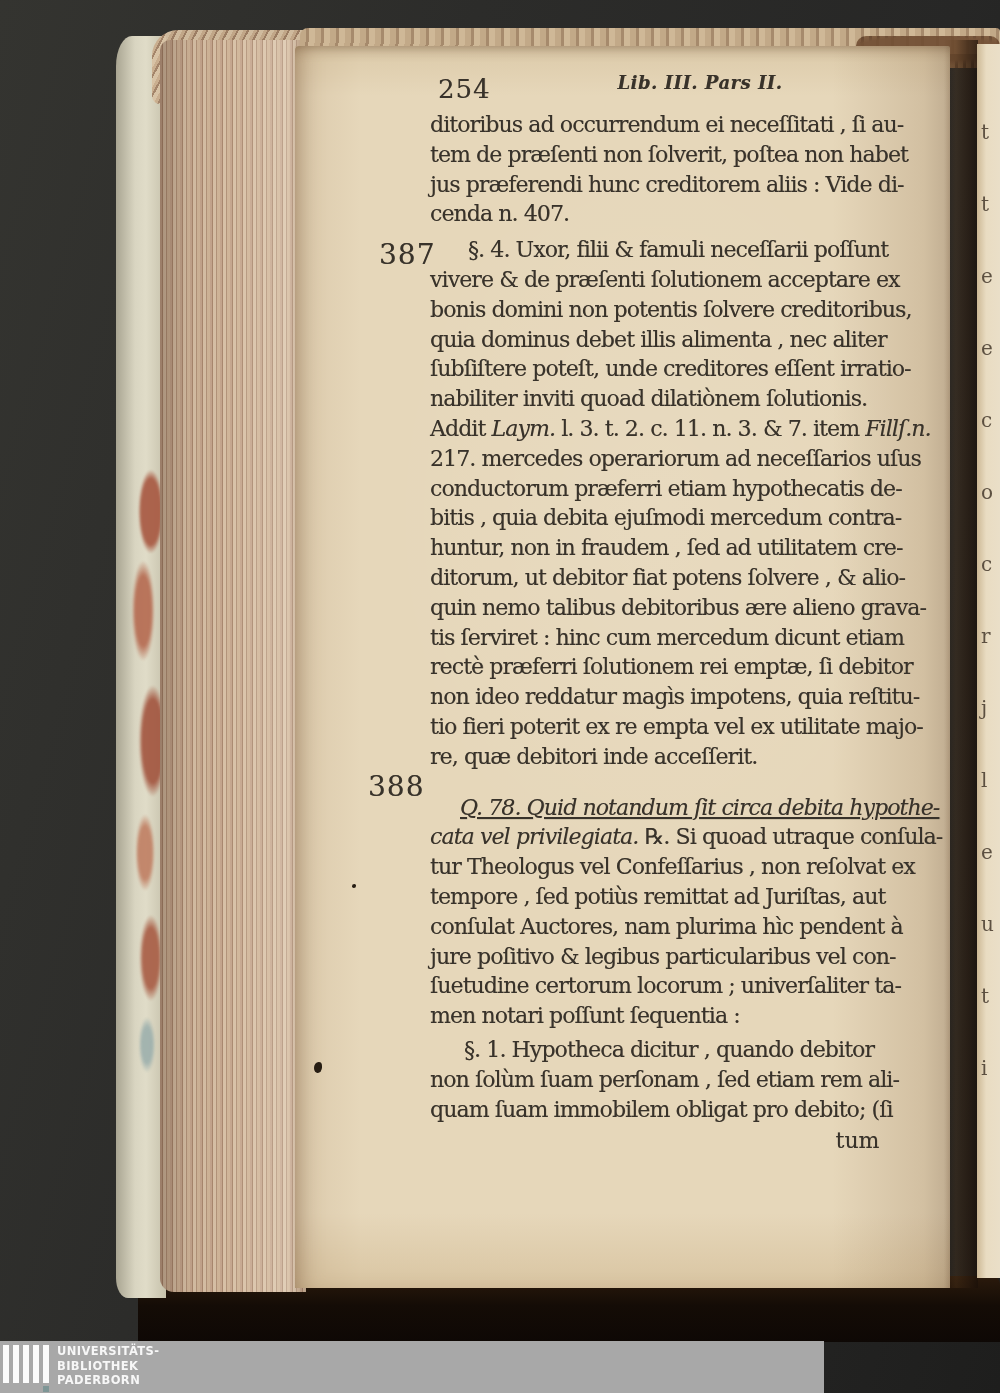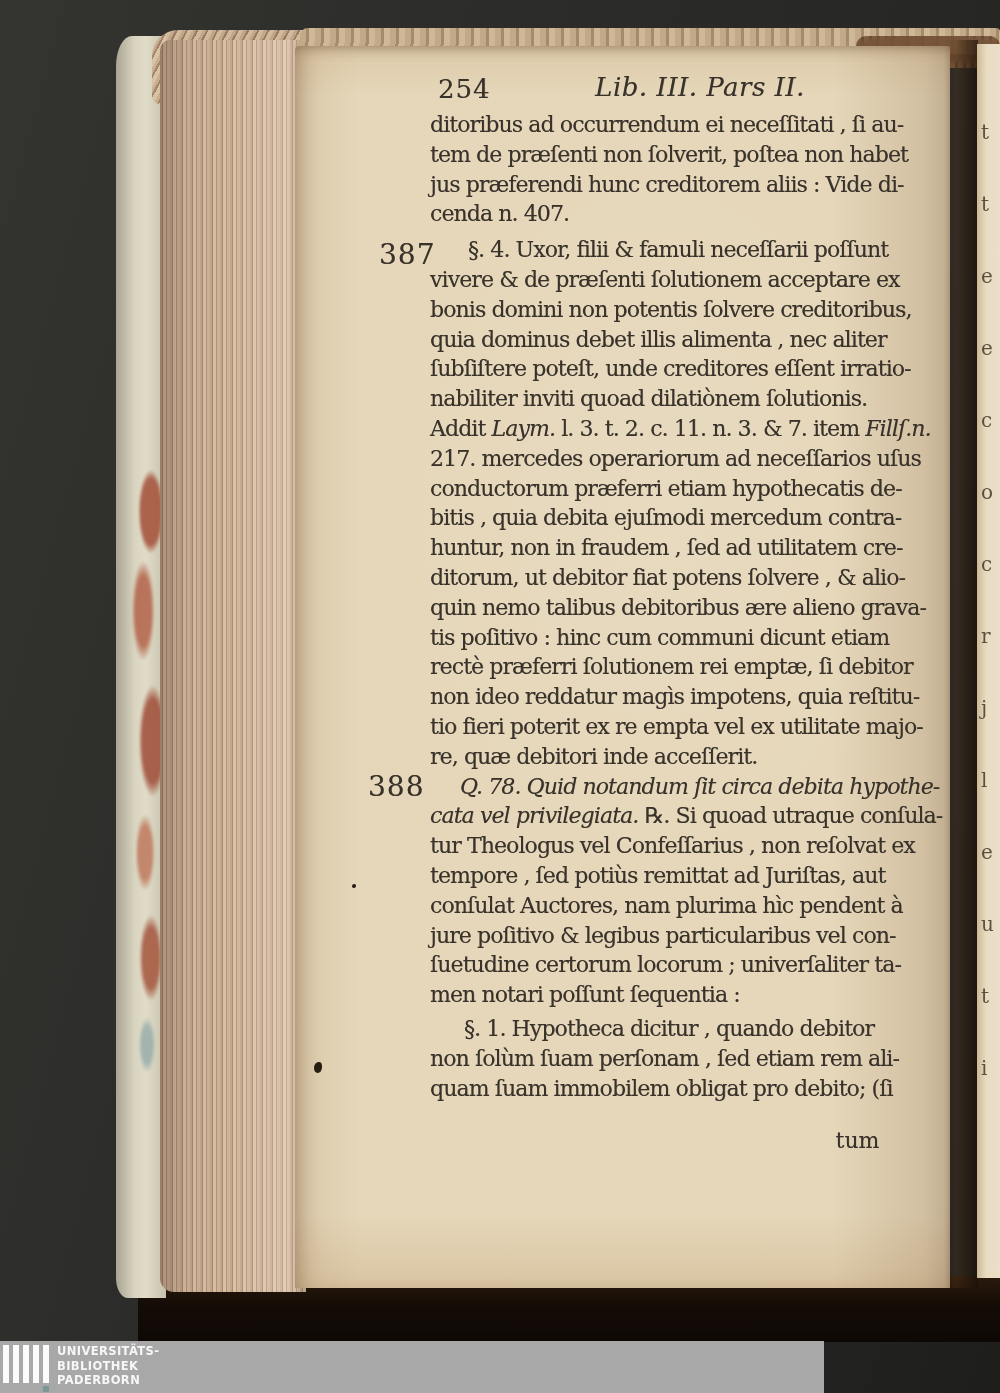--- a/index.html
+++ b/index.html
@@ -50,21 +50,21 @@
   .gutter{position:absolute;left:944px;top:40px;width:34px;height:1248px;
     background:linear-gradient(90deg,rgba(90,60,30,0) 0%,rgba(90,60,30,.30) 35%,rgba(45,28,14,.55) 70%,rgba(25,15,8,.65) 100%);}
   .facing-sliver{position:absolute;left:977px;top:44px;width:23px;height:1234px;
     background:linear-gradient(90deg,#cdb996 0%,#e9dcc2 40%,#eadfc8 100%);
     overflow:hidden;}
   .frag{position:absolute;left:4px;color:#45392c;font-size:20px;opacity:.85;}
   
   .print{color:#38322a;text-shadow:.3px .3px .5px rgba(56,48,40,.45);}
   .page-number{position:absolute;left:438px;top:74px;font-size:26px;letter-spacing:1px;}
   .running-title{position:absolute;left:590px;top:72px;width:220px;text-align:center;
-    font-size:26px;font-style:italic;font-weight:400;letter-spacing:.5px;}
+    font-size:18px;font-style:italic;font-weight:700;letter-spacing:.5px;}
   #text-flow{position:absolute;left:430px;top:110px;width:528px;}
   .line{height:29.8px;line-height:29.8px;font-size:22px;letter-spacing:-0.9px;white-space:nowrap;}
   .line .it{font-style:italic;}
   .margin-num{position:absolute;font-size:28px;letter-spacing:1px;}
   #m387{left:379px;top:238px;}
   #m388{left:368px;top:770px;}
   .catchword{position:absolute;left:800px;top:1128px;width:115px;text-align:center;
     font-size:22px;}
   .speck{position:absolute;background:#261d13;border-radius:60% 40% 55% 45%;}
   .speck.s1{left:314px;top:1062px;width:8px;height:11px;}
@@ -126,26 +126,26 @@
       <div class="line"><span>quia dominus  debet illis alimenta ,  nec aliter</span></div>
       <div class="line"><span>ſubſiſtere poteſt, unde creditores eſſent irratio-</span></div>
       <div class="line"><span>nabiliter inviti quoad dilatiònem ſolutionis.</span></div>
       <div class="line"><span>Addit </span><span class="it">Laym.</span><span> l. 3. t. 2. c. 11. n. 3. &amp; 7.  item </span><span class="it">Fillſ.n.</span></div>
       <div class="line"><span>217. mercedes operariorum ad neceſſarios uſus</span></div>
       <div class="line"><span>conductorum præferri etiam hypothecatis de-</span></div>
       <div class="line"><span>bitis ,  quia debita ejuſmodi mercedum contra-</span></div>
       <div class="line"><span>huntur, non in fraudem ,  ſed ad utilitatem cre-</span></div>
       <div class="line"><span>ditorum, ut debitor fiat potens ſolvere , &amp; alio-</span></div>
       <div class="line"><span>quin nemo talibus debitoribus ære alieno grava-</span></div>
-      <div class="line"><span>tis poſitivo :  hinc cum communi dicunt etiam</span></div>
+      <div class="line"><span>tis ſerviret :  hinc cum mercedum dicunt etiam</span></div>
       <div class="line"><span>rectè præferri ſolutionem rei emptæ,  ſi debitor</span></div>
       <div class="line"><span>non ideo reddatur magìs impotens, quia reſtitu-</span></div>
       <div class="line"><span>tio fieri poterit ex re empta vel ex utilitate majo-</span></div>
       <div class="line"><span>re, quæ debitori inde  acceſſerit.</span></div>
-      <div class="line" style="margin-top: 0; padding-left: 30px;"><span class="it">Q. 78. Quid notandum ſit circa debita hypothe-</span></div>
+      <div class="line" style="margin-top: 21px; padding-left: 30px; text-decoration: underline;"><span class="it">Q. 78. Quid notandum ſit circa debita hypothe-</span></div>
       <div class="line"><span class="it">cata vel privilegiata.</span><span>  ℞. Si quoad utraque conſula-</span></div>
       <div class="line"><span>tur Theologus vel Confeſſarius , non reſolvat ex</span></div>
       <div class="line"><span>tempore ,  ſed potiùs remittat ad Juriſtas,  aut</span></div>
       <div class="line"><span>conſulat Auctores,  nam plurima hìc pendent à</span></div>
       <div class="line"><span>jure poſitivo &amp; legibus particularibus vel con-</span></div>
       <div class="line"><span>ſuetudine certorum locorum ; univerſaliter ta-</span></div>
       <div class="line"><span>men notari poſſunt ſequentia :</span></div>
       <div class="line" style="margin-top: 4px; padding-left: 34px;"><span>§. 1. Hypotheca dicitur ,  quando debitor</span></div>
       <div class="line"><span>non ſolùm ſuam perſonam ,  ſed etiam rem ali-</span></div>
       <div class="line"><span>quam ſuam immobilem obligat pro debito; (ſi</span></div>

